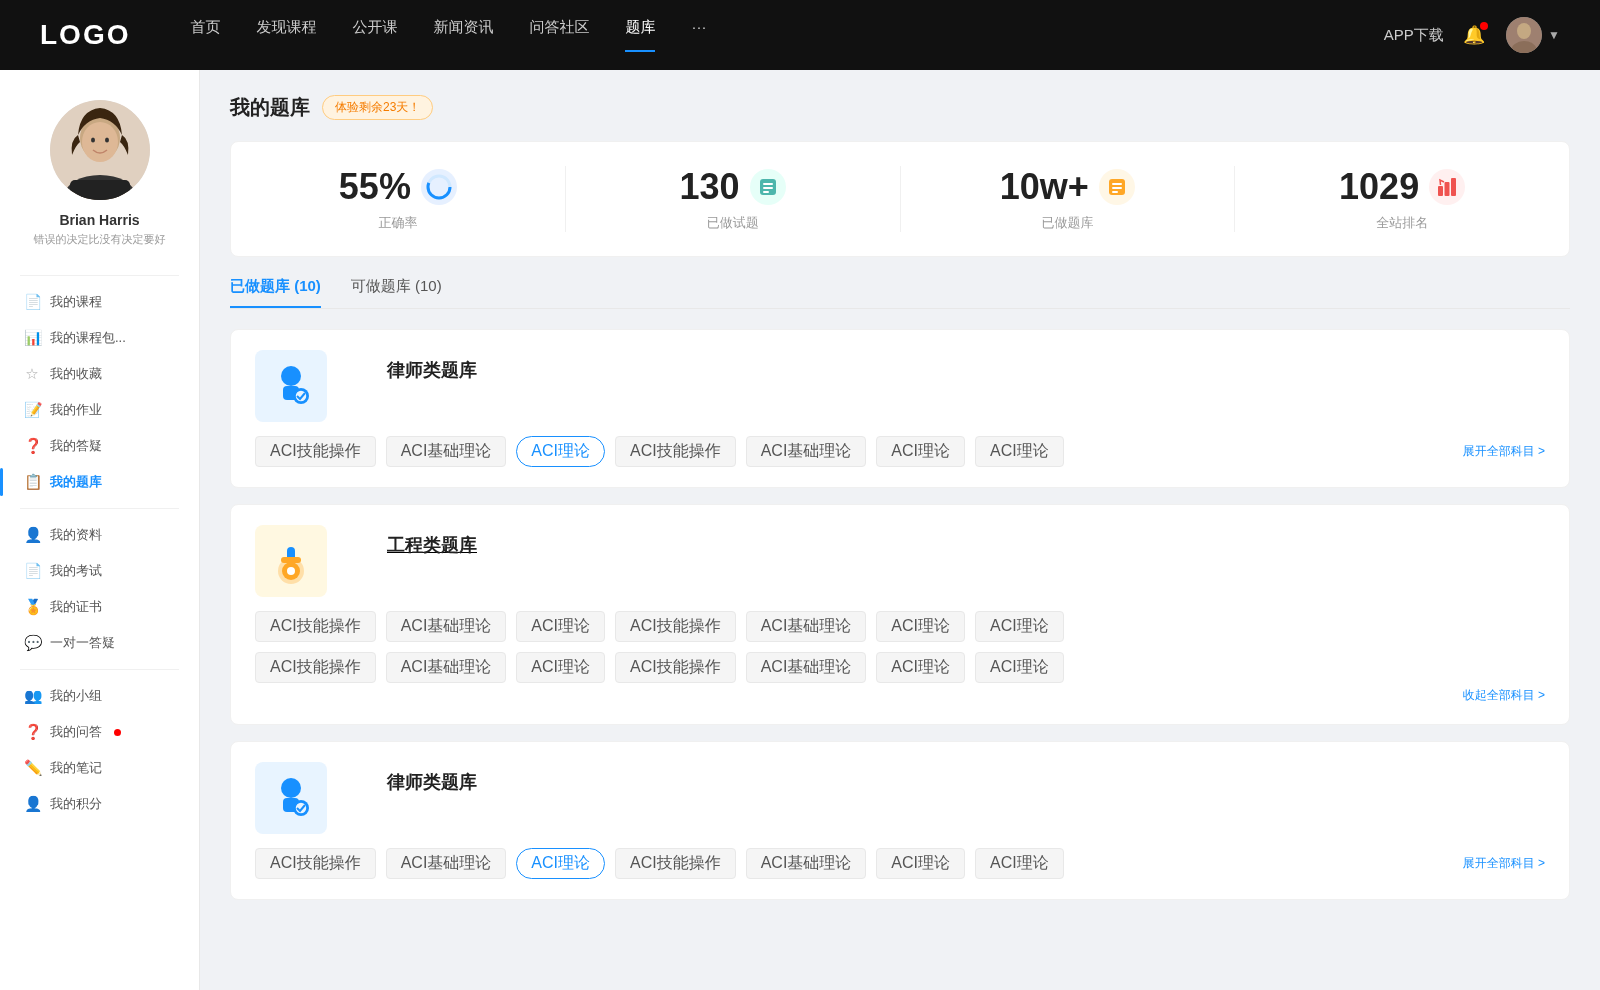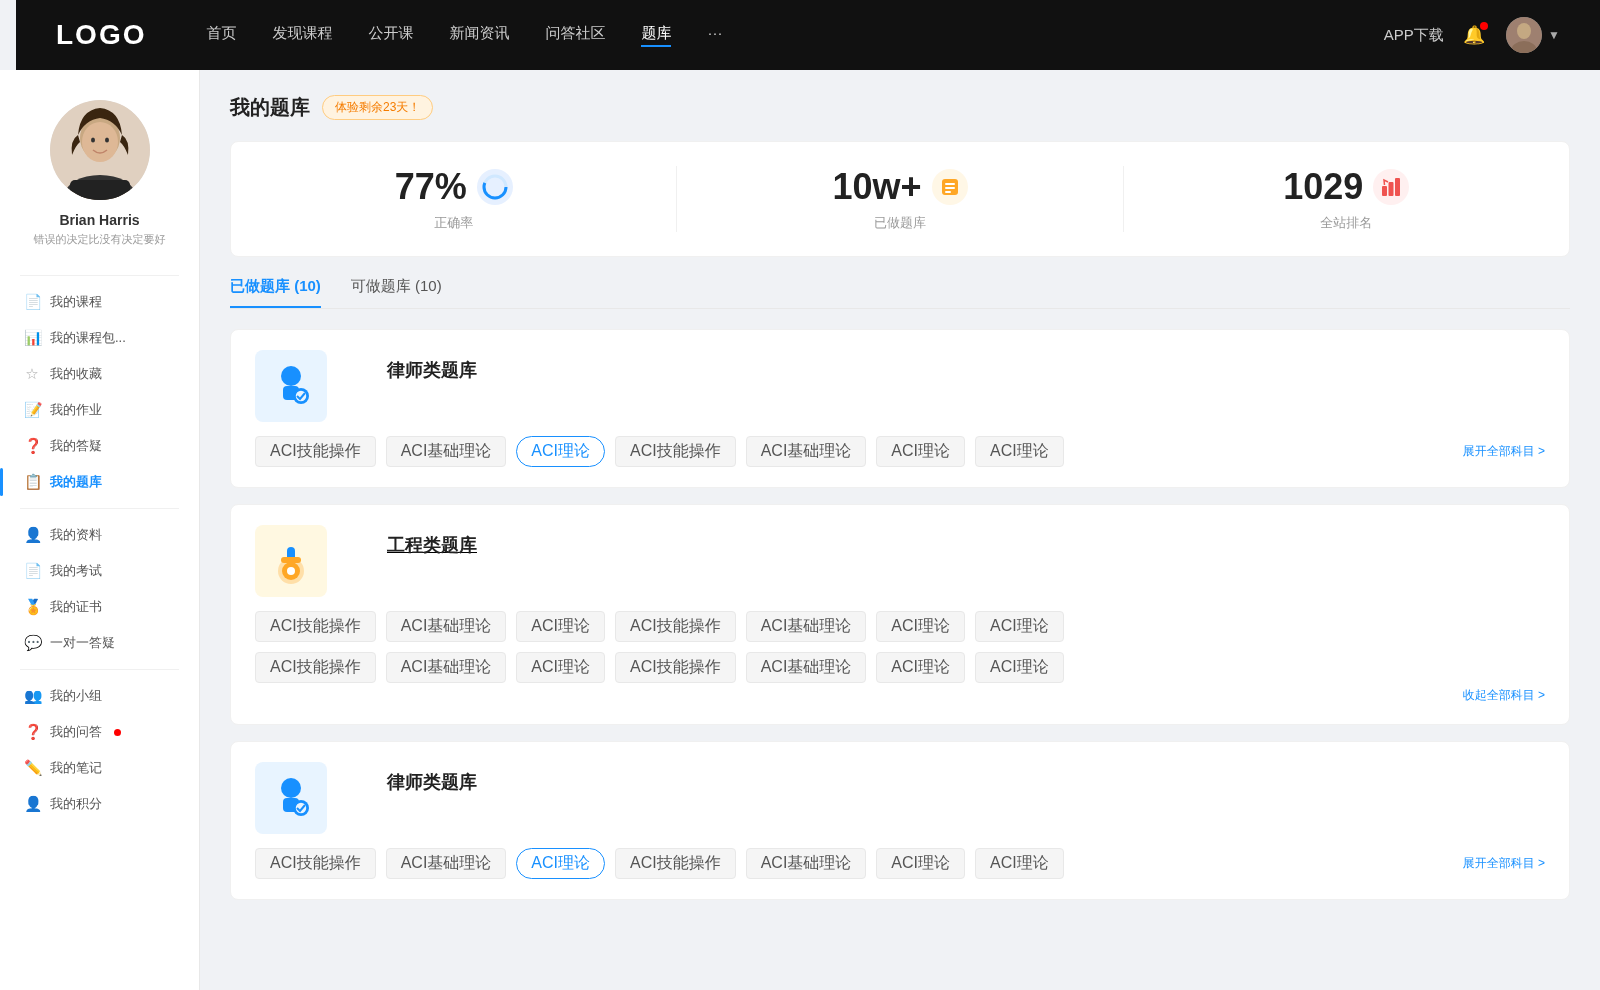--- a/index.html
+++ b/index.html
@@ -7,21 +7,21 @@
 
     
     .navbar {
       background: #111;
       height: 70px;
       display: flex;
       align-items: center;
       padding: 0 40px;
       color: #fff;
       position: fixed;
-      top: 0; left: 16px; right: 0;
+      top: 0; left: 0; right: 0;
       z-index: 100;
     }
     .navbar-logo {
       font-size: 28px;
       font-weight: 900;
       letter-spacing: 2px;
       color: #fff;
       margin-right: 60px;
     }
     .navbar-nav {
@@ -30,21 +30,21 @@
       flex: 1;
     }
     .navbar-nav a {
       color: #ccc;
       text-decoration: none;
       font-size: 15px;
     }
     .navbar-nav a.active {
       color: #fff;
       border-bottom: 2px solid #1890ff;
-      padding-bottom: 2px;
+      padding-bottom: 13px;
     }
     .navbar-right {
       display: flex;
       align-items: center;
       gap: 20px;
       font-size: 15px;
     }
     .navbar-app-btn {
       color: #ccc;
       cursor: pointer;
@@ -465,31 +465,45 @@
 
     <div class="page-header">
       <span class="page-title">我的题库</span>
       <span class="trial-badge">体验剩余23天！</span>
     </div>
 
     <div class="stats-row">
 
       <div class="stat-item">
         <div class="stat-value-row">
-          <span class="stat-value">77%</span>
+          <span class="stat-value">55%</span>
           <div class="stat-icon blue">
             <svg width="28" height="28" viewBox="0 0 28 28">
               <circle cx="14" cy="14" r="11" fill="none" stroke="#d0e8ff" stroke-width="3"></circle>
               <circle cx="14" cy="14" r="11" fill="none" stroke="#1890ff" stroke-width="3" stroke-dasharray="38.6 30.5" stroke-dashoffset="0"></circle>
             </svg>
           </div>
         </div>
         <div class="stat-label">正确率</div>
       </div>
 
+      <div class="stat-item">
+        <div class="stat-value-row">
+          <span class="stat-value">130</span>
+          <div class="stat-icon teal">
+            <svg width="22" height="22" viewBox="0 0 22 22">
+              <rect x="3" y="3" width="16" height="16" rx="3" fill="#4db6ac"></rect>
+              <rect x="6" y="7" width="10" height="2" rx="1" fill="#fff"></rect>
+              <rect x="6" y="11" width="10" height="2" rx="1" fill="#fff"></rect>
+              <rect x="6" y="15" width="6" height="2" rx="1" fill="#fff"></rect>
+            </svg>
+          </div>
+        </div>
+        <div class="stat-label">已做试题</div>
+      </div>
 
       <div class="stat-item">
         <div class="stat-value-row">
           <span class="stat-value">10w+</span>
           <div class="stat-icon orange">
             <svg width="22" height="22" viewBox="0 0 22 22">
               <rect x="3" y="3" width="16" height="16" rx="3" fill="#ffa726"></rect>
               <rect x="6" y="7" width="10" height="2" rx="1" fill="#fff"></rect>
               <rect x="6" y="11" width="10" height="2" rx="1" fill="#fff"></rect>
               <rect x="6" y="15" width="6" height="2" rx="1" fill="#fff"></rect>

